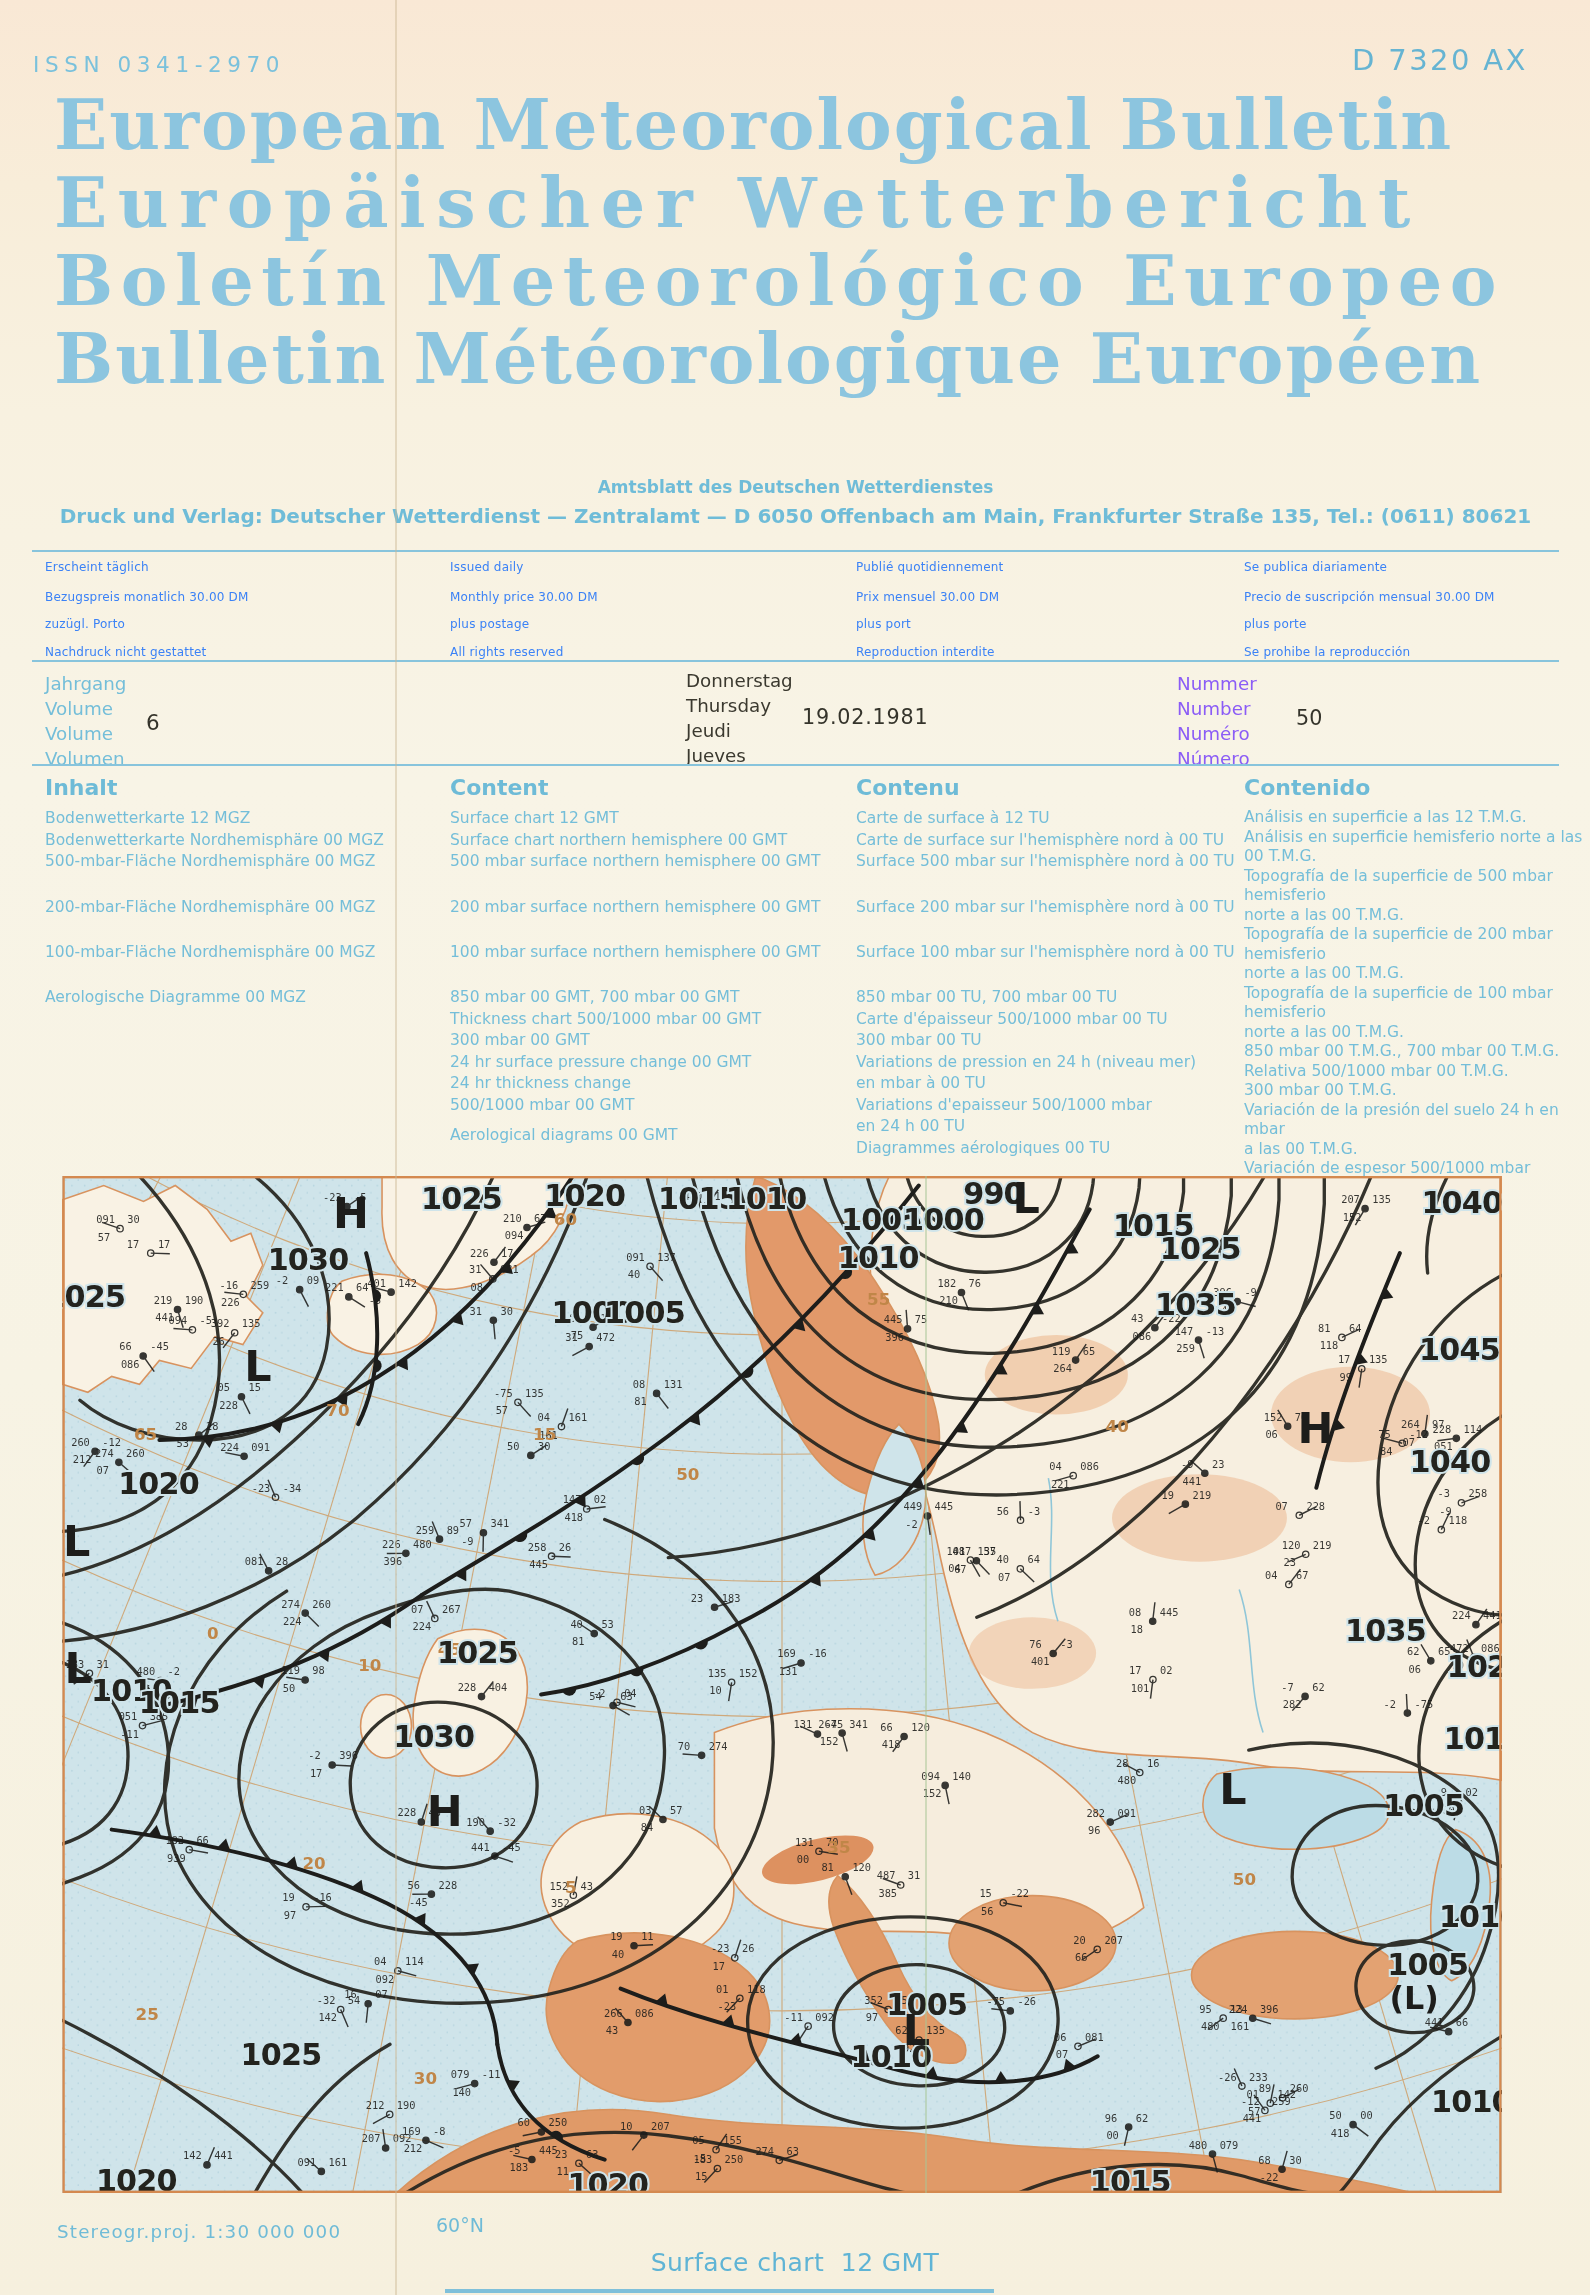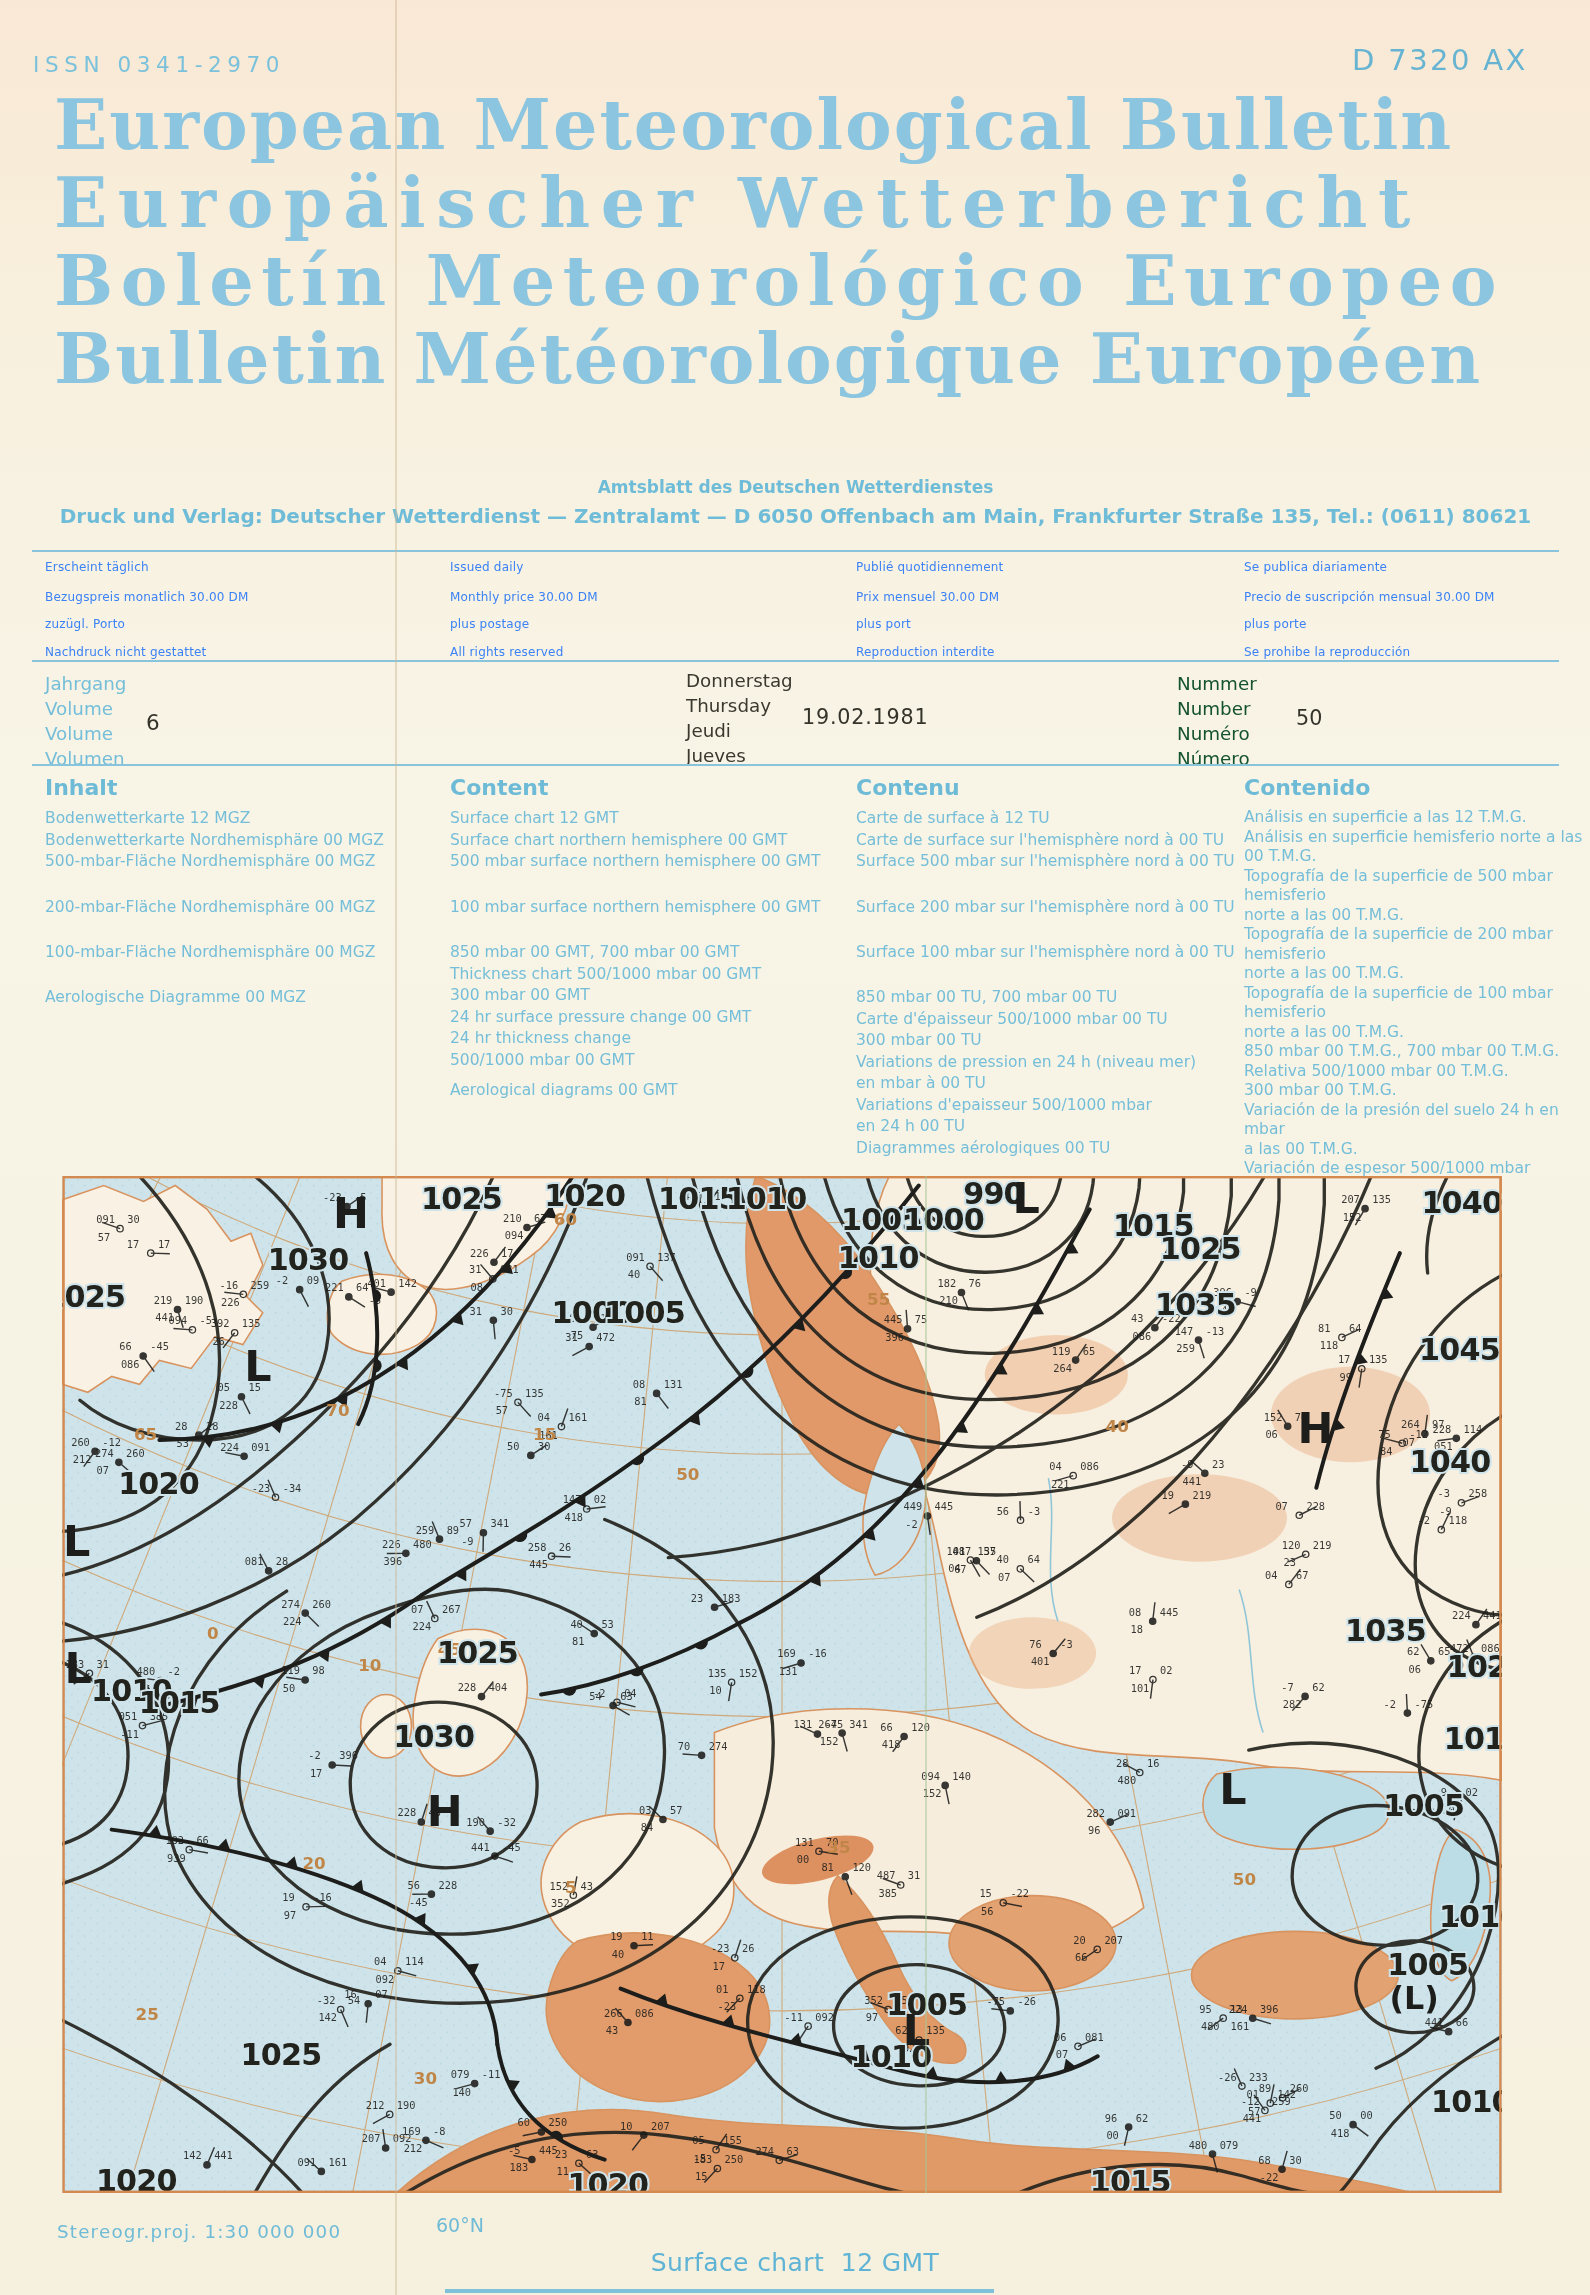--- a/index.html
+++ b/index.html
@@ -23,21 +23,21 @@
   #rule1{top:550px;height:1.6px;}
   #rule2{top:660px;height:2.4px;}
   #rule3{top:764px;height:2.4px;}
   .infocol{position:absolute;top:557px;width:382px;font-size:12px;color:#3b82f6;letter-spacing:0.2px;}
   .infocol div{margin-bottom:7.2px;line-height:20px;}
   .infocol div:first-child{margin-bottom:10.3px;}
   #info0{left:45px;} #info1{left:450px;} #info2{left:856px;} #info3{left:1244px;}
   .stack{position:absolute;font-size:18.3px;line-height:25px;}
   #vol-labels{left:45px;top:671px;color:#74bed9;}
   #day-labels{left:686px;top:668px;color:#3b392f;}
-  #num-labels{left:1177px;top:671px;color:#14532d;}
+  #num-labels{left:1177px;top:671px;color:#8b5cf6;}
   .darkval{position:absolute;color:#35342b;font-size:21.5px;}
   #vol-value{left:146px;top:710px;}
   #date-value{left:802px;top:705px;font-size:20.7px;letter-spacing:0.8px;}
   #num-value{left:1296px;top:706px;font-size:20.7px;}
   .ccol{position:absolute;top:775px;width:382px;font-size:15.5px;color:#74bed9;}
   #ccol0{left:45px;} #ccol1{left:450px;} #ccol2{left:856px;} #ccol3{left:1244px;width:347px;}
   .chead{font-weight:700;font-size:22px;margin-bottom:8px;color:#6ebbd7;}
   .cline{line-height:21.5px;}
   .tight .cline{line-height:19.5px;}
   .grp0{min-height:89px;} .grp1{min-height:45px;} .grp2{min-height:45px;} .grp3{min-height:138px;} .grp4{min-height:24px;}
@@ -136,20 +136,23 @@
     <div class="grp grp4" data-interactable="false">
       <div class="cline" data-interactable="false">Aerologische Diagramme 00 MGZ</div>
     </div>
   </div>
 <div id="ccol1" class="ccol" data-interactable="false">
   <div class="chead" data-interactable="false">Content</div>
 <div class="grp grp0" data-interactable="false">
       <div class="cline" data-interactable="false">Surface chart 12 GMT</div>
       <div class="cline" data-interactable="false">Surface chart northern hemisphere 00 GMT</div>
       <div class="cline" data-interactable="false">500 mbar surface northern hemisphere 00 GMT</div>
+    </div>
+    <div class="grp grp1" data-interactable="false">
+      <div class="cline" data-interactable="false">200 mbar surface northern hemisphere 00 GMT</div>
     </div>
     <div class="grp grp2" data-interactable="false">
       <div class="cline" data-interactable="false">100 mbar surface northern hemisphere 00 GMT</div>
     </div>
     <div class="grp grp3" data-interactable="false">
       <div class="cline" data-interactable="false">850 mbar 00 GMT, 700 mbar 00 GMT</div>
       <div class="cline" data-interactable="false">Thickness chart 500/1000 mbar 00 GMT</div>
       <div class="cline" data-interactable="false">300 mbar 00 GMT</div>
       <div class="cline" data-interactable="false">24 hr surface pressure change 00 GMT</div>
       <div class="cline" data-interactable="false">24 hr thickness change</div>

